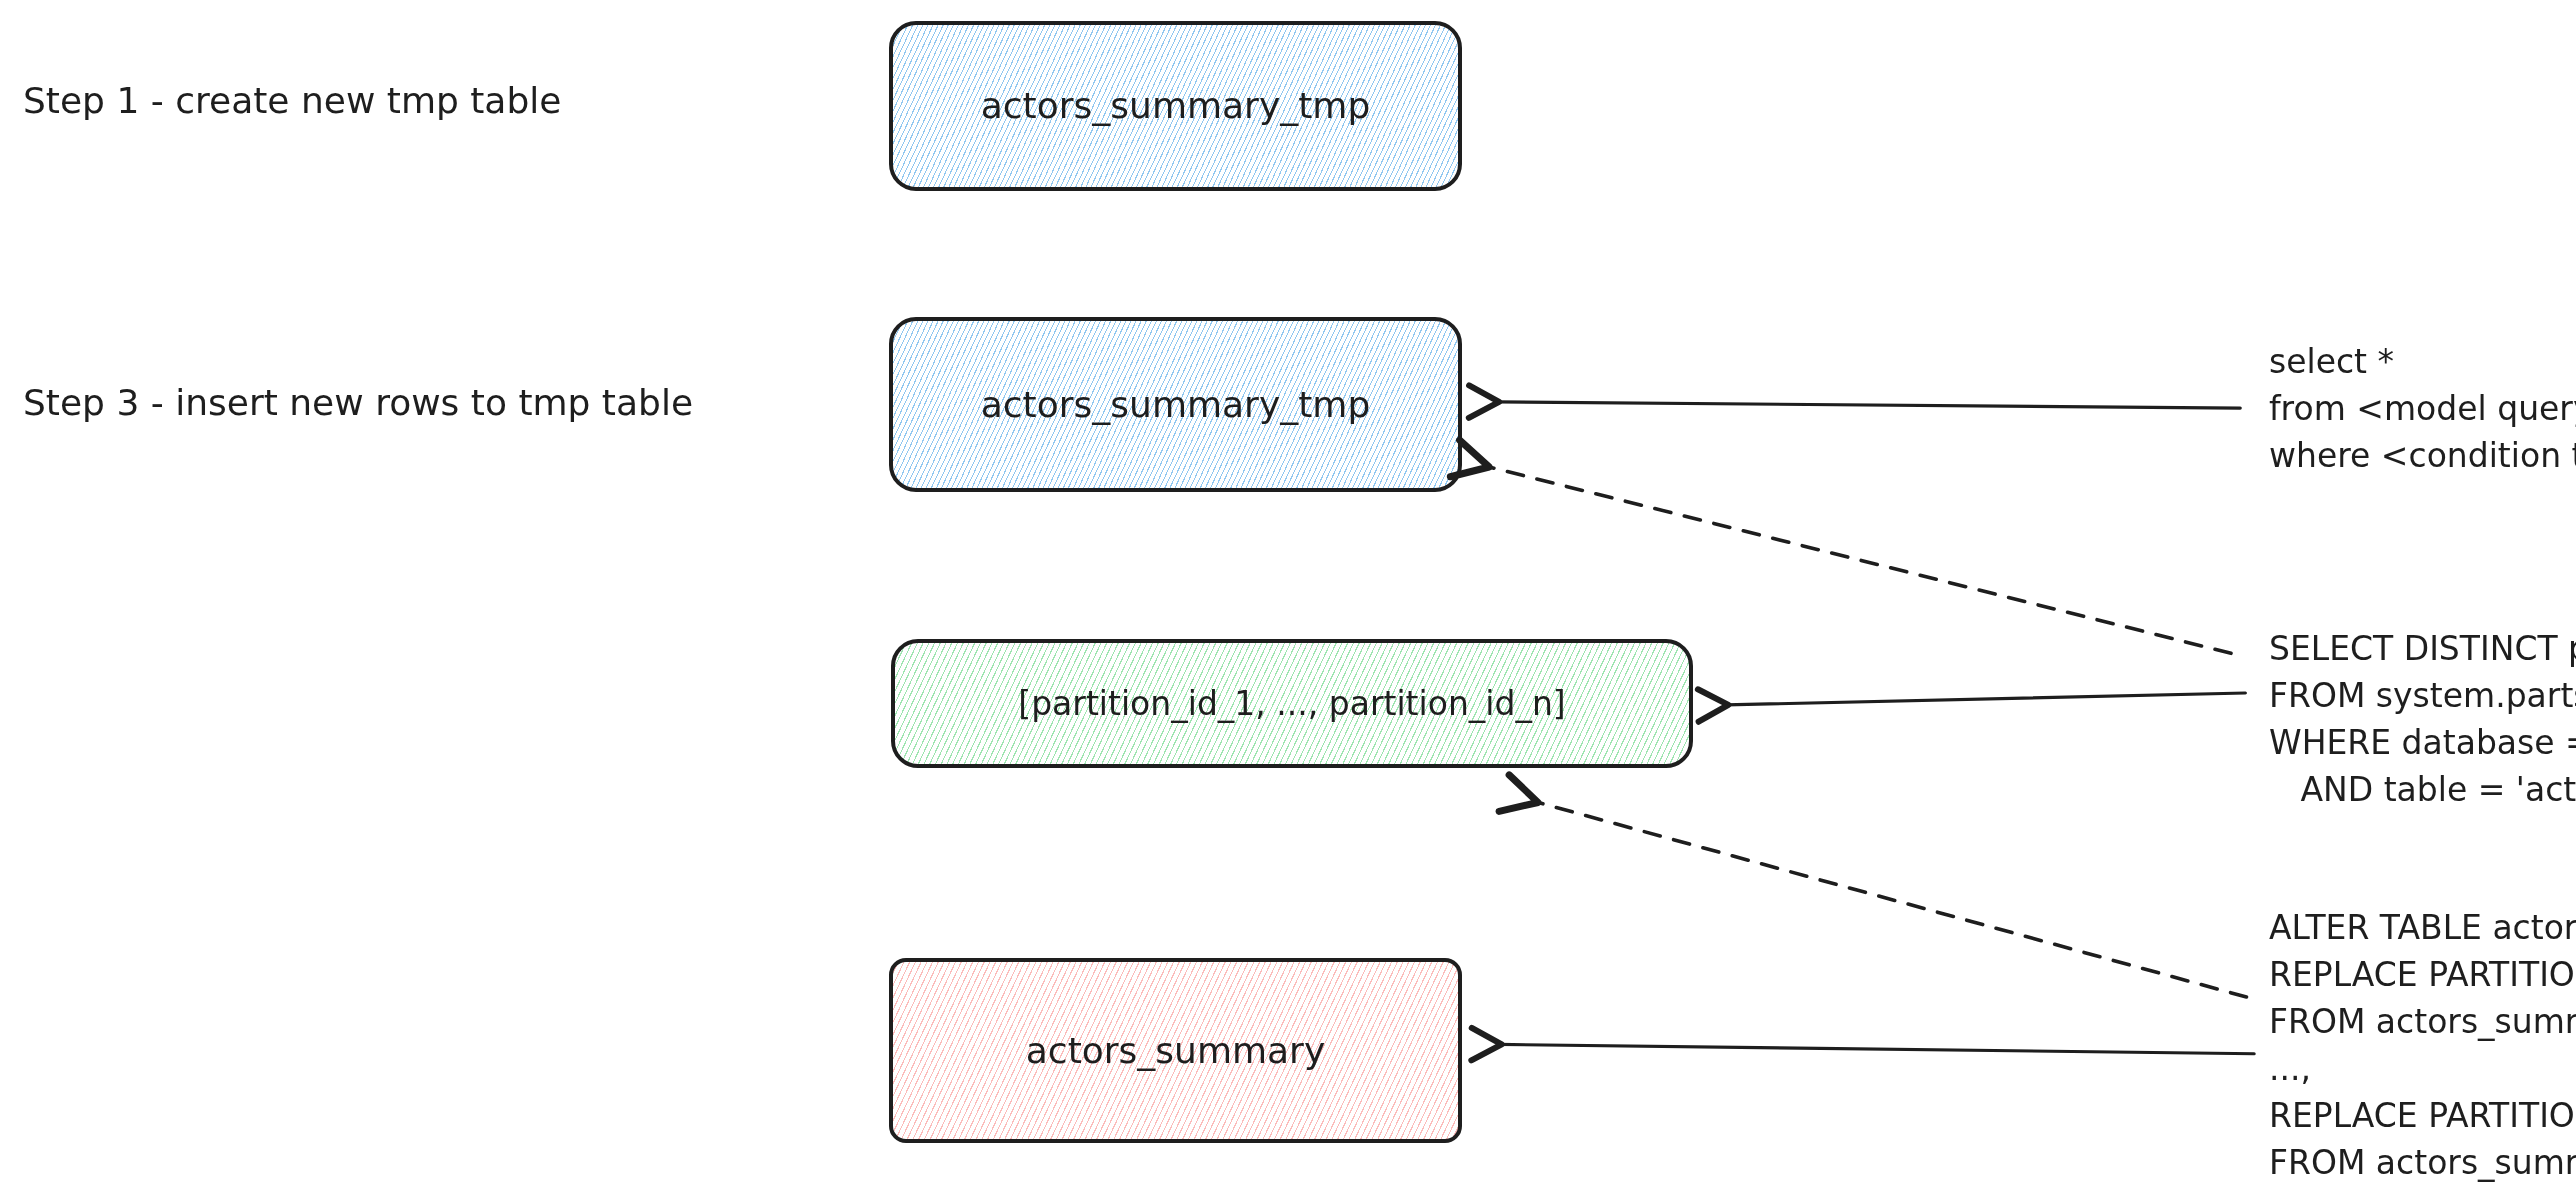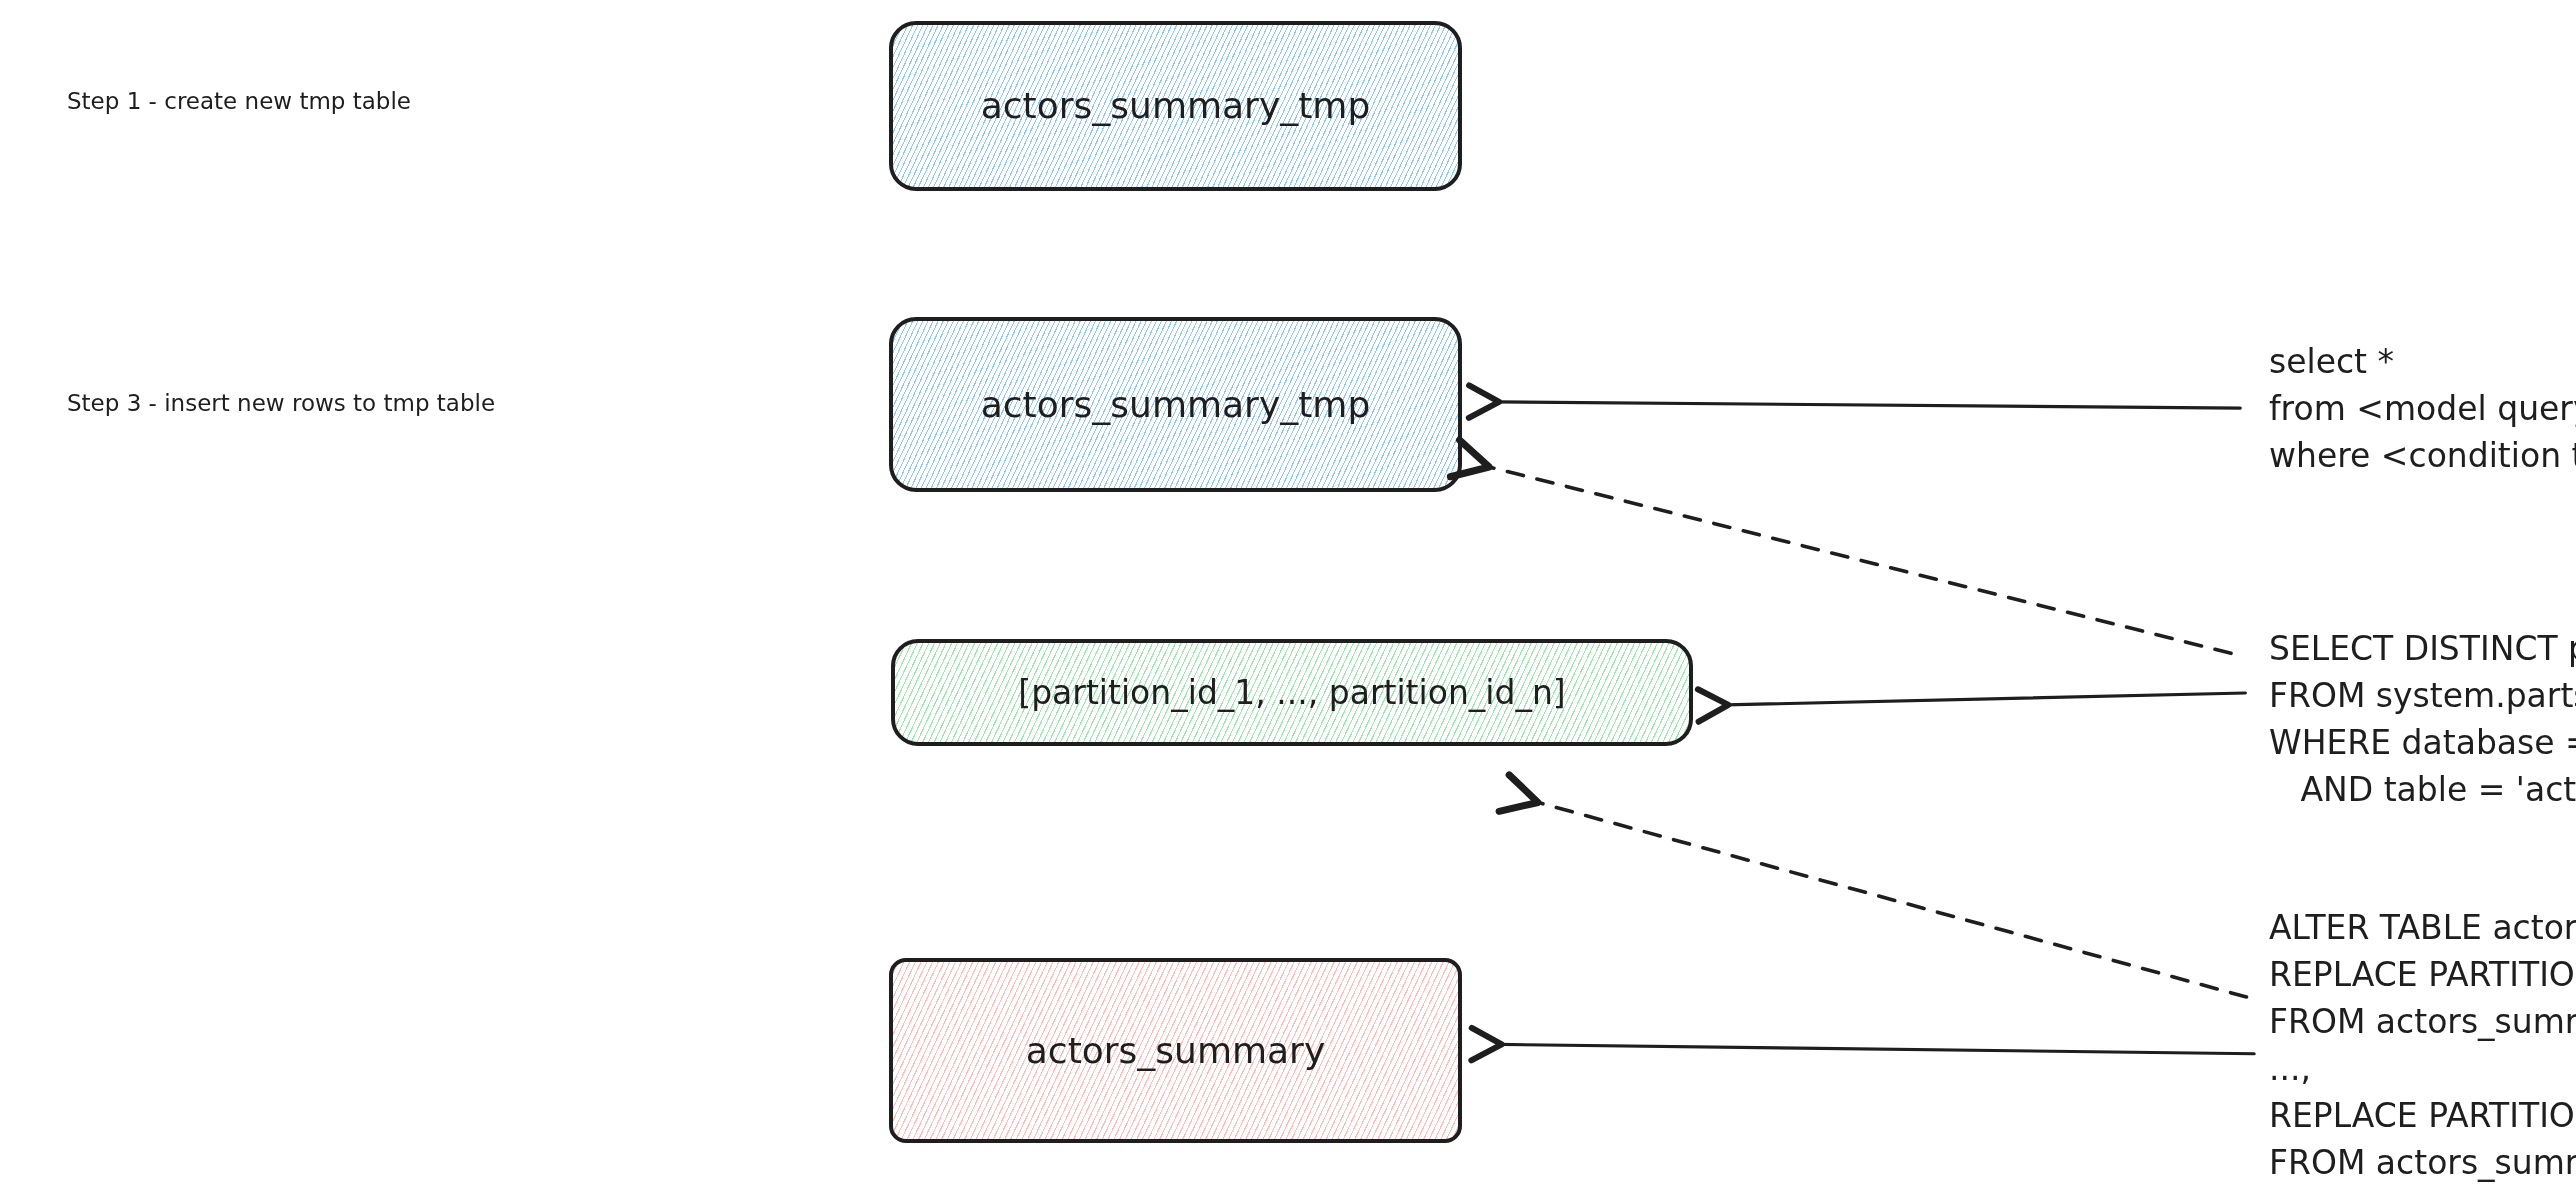--- a/index.html
+++ b/index.html
@@ -13,25 +13,24 @@
     color: #1e1e1e;
   }
   #canvas {
     position: relative;
     width: 3650px;
     height: 1199px;
     background: #ffffff;
   }
   .step-label {
     position: absolute;
-    font-size: 23px;
+    font-size: 36px;
     line-height: 40px;
     white-space: nowrap;
     color: #1e1e1e;
-    margin-left: 44px;
   }
   .node {
     position: absolute;
     box-sizing: border-box;
     border: 4.1px solid #1e1e1e;
     border-radius: 27px;
     display: flex;
     align-items: center;
     justify-content: center;
     font-size: 36px;
@@ -79,21 +78,21 @@
   <div class="step-label" style="left:23px; top:383px;">Step 3 - insert new rows to tmp table</div>
 
   <div class="node hatch-blue" style="left:889px; top:20.6px; width:573px; height:170px;">
     <span>actors_summary_tmp</span>
   </div>
 
   <div class="node hatch-blue" style="left:889px; top:317px; width:573px; height:175px;">
     <span>actors_summary_tmp</span>
   </div>
 
-  <div class="node hatch-green" style="left:891px; top:639px; width:802px; height:107px; font-size:33px;">
+  <div class="node hatch-green" style="left:891px; top:639px; width:802px; height:129px; font-size:33px;">
     <span>[partition_id_1, ..., partition_id_n]</span>
   </div>
 
   <div class="node hatch-red" style="left:889px; top:958px; width:573px; height:185px;border-radius:17px;">
     <span>actors_summary</span>
   </div>
 
   <div class="sql-block" style="left:2269px; top:338px;">
     <div class="sql-line">select *</div>
     <div class="sql-line">from &lt;model query&gt;</div>

